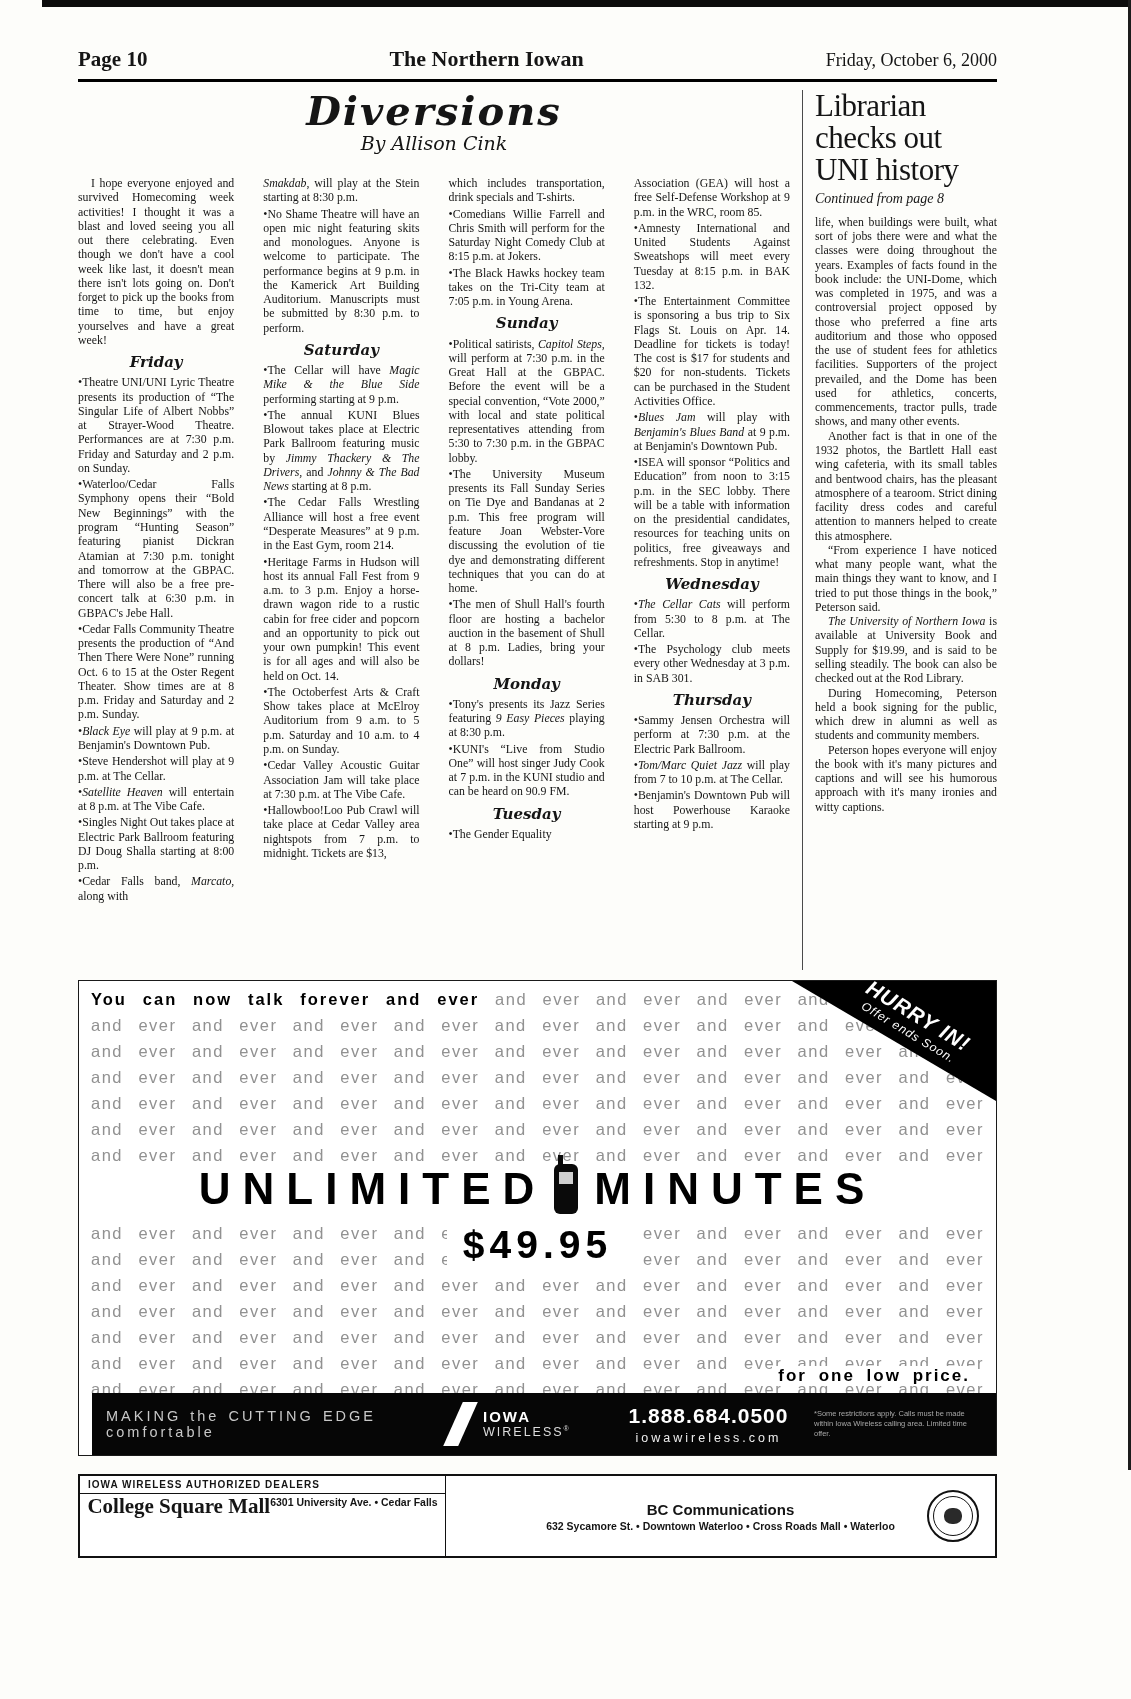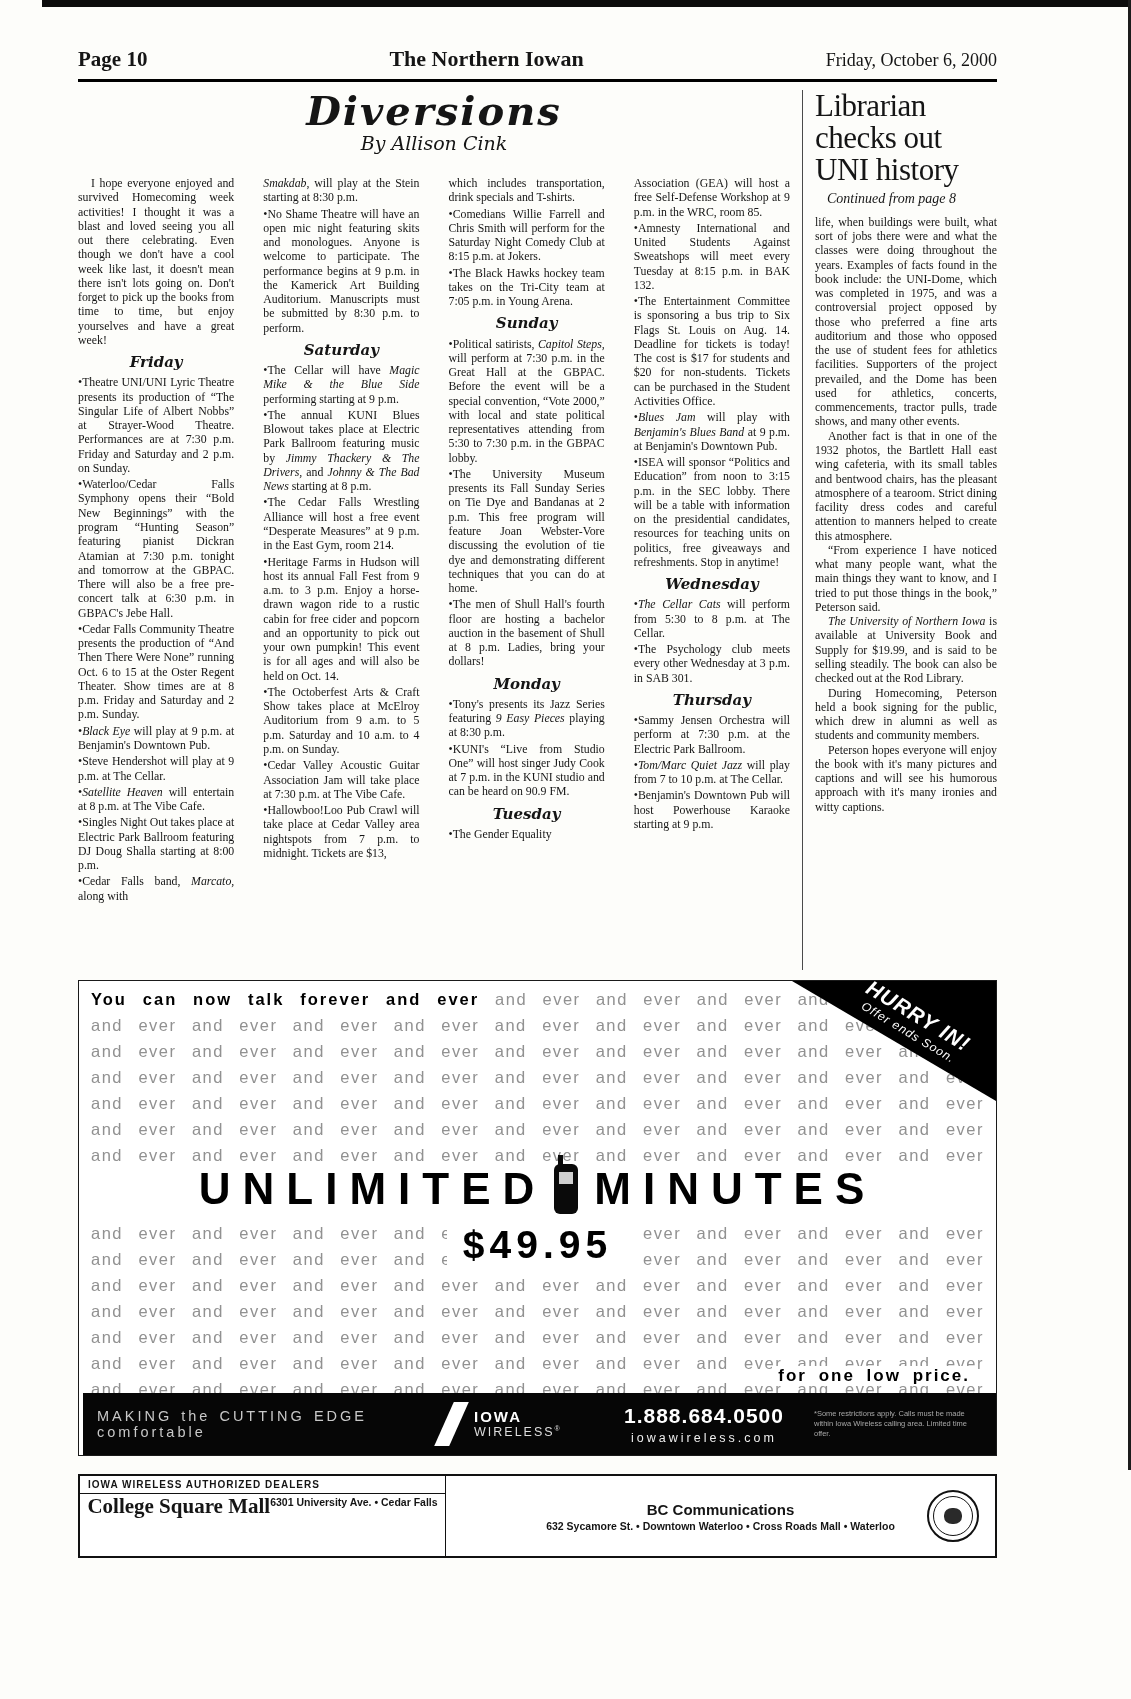--- a/index.html
+++ b/index.html
@@ -23,21 +23,21 @@
   .div-title{text-align:center;font-family:"DejaVu Serif",serif;font-style:italic;font-weight:bold;font-size:40px;letter-spacing:2px;line-height:1.05}
   .div-byline{text-align:center;font-family:"DejaVu Serif",serif;font-style:italic;font-size:19px;margin-top:0px}
 
   .cols{display:flex;gap:29px;margin-top:22px}
   .col{flex:1 1 0;font-size:11.8px;line-height:1.21;text-align:justify}
   .col p{margin:0 0 2px}
   p.intro{text-indent:13px}
   .day-heading{font-family:"DejaVu Serif",serif;font-style:italic;font-weight:bold;text-align:center;font-size:15px;margin:6px 0 4px}
 
   .sb-headline{font-size:31px;font-weight:normal;line-height:1.03;letter-spacing:-0.5px}
-  .sb-continued{font-style:italic;font-size:14px;margin:5px 12px 8px}
+  .sb-continued{font-style:italic;font-size:14px;margin:5px 0 8px}
   .sb-paras p{font-size:11.8px;line-height:1.21;text-align:justify;margin:0}
   .sb-paras p + p{text-indent:13px}
 
   
   .ad{position:relative;border:1px solid #1a1a1a;height:476px;overflow:hidden;margin-top:10px;background:#fff}
   .ever{position:absolute;left:0;right:0;top:0;bottom:62px;padding:5px 12px;font-family:"Liberation Sans",sans-serif;
         font-size:16.5px;line-height:26px;letter-spacing:1.5px;word-spacing:9px;color:#919191;text-align:justify;overflow:hidden}
   .ever b{color:#000;letter-spacing:2px}
 
   .corner{position:absolute;top:0;right:0;width:204px;height:120px;background:#000;
@@ -54,21 +54,21 @@
   .phone-icon:before{content:"";position:absolute;top:-9px;left:4px;width:5px;height:10px;background:#0a0a0a}
   .phone-icon:after{content:"";position:absolute;top:8px;left:5px;right:5px;height:12px;background:#cfcfcf}
 
   .price-line{position:absolute;top:242px;left:0;right:0;text-align:center}
   .price-line span{background:#fff;padding:1px 16px;font-family:"Liberation Sans",sans-serif;font-weight:bold;
                    font-size:39px;letter-spacing:5px;color:#000}
 
   .low-price{position:absolute;top:385px;right:20px;background:#fff;padding:0 6px;font-family:"Liberation Sans",sans-serif;
              font-weight:bold;font-size:17px;letter-spacing:2px;word-spacing:5px;color:#000}
 
-  .ad-bar{position:absolute;left:4px;right:0;bottom:0;height:62px;background:#060606;color:#fff;display:flex;
+  .ad-bar{position:absolute;left:13px;right:0;bottom:0;height:62px;background:#060606;color:#fff;display:flex;
           align-items:center;padding:0 14px;font-family:"Liberation Sans",sans-serif;gap:12px}
   .slogan{flex:0 0 335px;color:#c8c8c8;font-size:14.5px;letter-spacing:3px;word-spacing:2px}
   .brand{display:flex;align-items:center;gap:15px;flex:0 0 150px}
   .slash{width:15px;height:44px;background:#fff;transform:skewX(-24deg)}
   .brand-text{line-height:1.05}
   .brand-iowa{font-size:15px;font-weight:bold;letter-spacing:2px}
   .brand-wireless{font-size:12.5px;letter-spacing:2px;color:#ddd}
   .brand-wireless sup{font-size:7px}
   .contact{flex:1;text-align:center}
   .phone-num{font-size:21px;font-weight:bold;letter-spacing:1px}
@@ -144,21 +144,21 @@
             <p class="item">•The men of Shull Hall's fourth floor are hosting a bachelor auction in the basement of Shull at 8 p.m. Ladies, bring your dollars!</p>
             <div class="day-heading">Monday</div>
             <p class="item">•Tony's presents its Jazz Series featuring <i>9 Easy Pieces</i> playing at 8:30 p.m.</p>
             <p class="item">•KUNI's “Live from Studio One” will host singer Judy Cook at 7 p.m. in the KUNI studio and can be heard on 90.9 FM.</p>
             <div class="day-heading">Tuesday</div>
             <p class="item">•The Gender Equality</p>
           </div>
           <div class="col">
             <p class="cont">Association (GEA) will host a free Self-Defense Workshop at 9 p.m. in the WRC, room 85.</p>
             <p class="item">•Amnesty International and United Students Against Sweatshops will meet every Tuesday at 8:15 p.m. in BAK 132.</p>
-            <p class="item">•The Entertainment Committee is sponsoring a bus trip to Six Flags St. Louis on Aug. 14. Deadline for tickets is today! The cost is $17 for students and $20 for non-students. Tickets can be purchased in the Student Activities Office.</p>
+            <p class="item">•The Entertainment Committee is sponsoring a bus trip to Six Flags St. Louis on Apr. 14. Deadline for tickets is today! The cost is $17 for students and $20 for non-students. Tickets can be purchased in the Student Activities Office.</p>
             <p class="item">•<i>Blues Jam</i> will play with <i>Benjamin's Blues Band</i> at 9 p.m. at Benjamin's Downtown Pub.</p>
             <p class="item">•ISEA will sponsor “Politics and Education” from noon to 3:15 p.m. in the SEC lobby. There will be a table with information on the presidential candidates, resources for teaching units on politics, free giveaways and refreshments. Stop in anytime!</p>
             <div class="day-heading">Wednesday</div>
             <p class="item">•<i>The Cellar Cats</i> will perform from 5:30 to 8 p.m. at The Cellar.</p>
             <p class="item">•The Psychology club meets every other Wednesday at 3 p.m. in SAB 301.</p>
             <div class="day-heading">Thursday</div>
             <p class="item">•Sammy Jensen Orchestra will perform at 7:30 p.m. at the Electric Park Ballroom.</p>
             <p class="item">•<i>Tom/Marc Quiet Jazz</i> will play from 7 to 10 p.m. at The Cellar.</p>
             <p class="item">•Benjamin's Downtown Pub will host Powerhouse Karaoke starting at 9 p.m.</p>
           </div>

